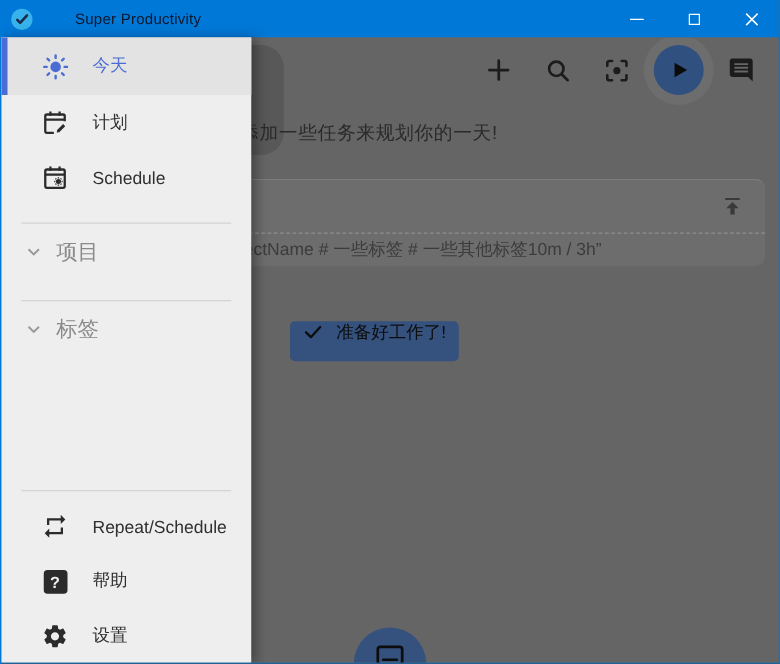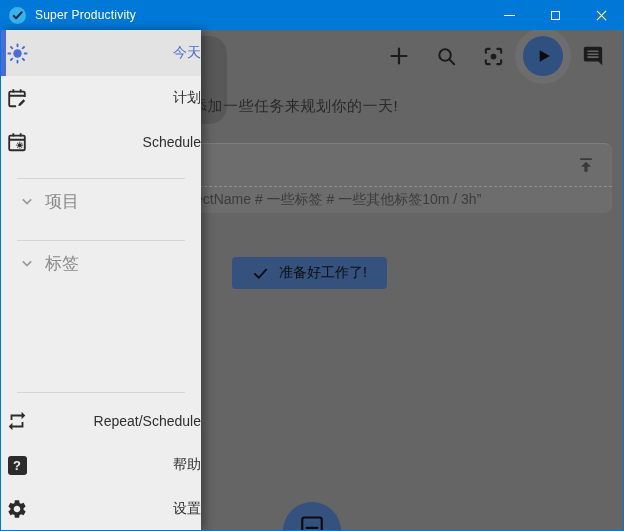--- a/index.html
+++ b/index.html
@@ -7,21 +7,21 @@
   body { font-family:"Liberation Sans","DejaVu Sans",sans-serif; }
 
   .window {
     width:624px; height:531px; position:relative; overflow:hidden;
     border:1px solid #0078d7; border-top:none; background:#656565;
   }
 
   
   .titlebar {
     height:30px; margin:-0px -1px 0 -1px; background:#0078d7;
-    display:flex; align-items:center; color:#ffffff;
+    display:flex; align-items:center; color:#0f172a;gap:25px;
   }
   .app-icon {
     width:17px; height:17px; border-radius:50%; background:#37b2ea;
     margin-left:9px; display:flex; align-items:center; justify-content:center;
     flex:0 0 auto;
   }
   .titlebar-title { font-size:12px; margin-left:9px; letter-spacing:.2px; }
   .win-controls { margin-left:auto; display:flex; height:30px; }
   .win-btn { width:46px; height:30px; display:flex; align-items:center; justify-content:center; }
   .glyph-min { width:11px; height:1px; background:#fff; }
@@ -30,23 +30,23 @@
   
   .app-body { display:flex; height:501px; position:relative; }
 
   
   .sidebar {
     width:200px; flex:0 0 200px; background:#eeeeee; z-index:3;
     display:flex; flex-direction:column;
     box-shadow:4px 0 9px rgba(0,0,0,.35);
   }
   .nav-item {
-    height:44px; display:flex; align-items:center; 
-    padding-left:4px; font-size:14px; color:#2f2f2f; cursor:pointer;
-    position:relative; flex:0 0 auto;justify-content:space-between;
+    height:44px; display:flex; align-items:center; gap:18px;
+    padding-left:31px; font-size:14px; color:#2f2f2f; cursor:pointer;
+    position:relative; flex:0 0 auto;
   }
   .nav-item .ico { width:24px; height:24px; flex:0 0 auto; display:flex; align-items:center; justify-content:center; color:#2b2b2b; }
   .nav-item.active { height:46px; background:#e3e3e3; color:#4a6cd4; }
   .nav-item.active .ico { color:#4a6cd4; }
   .nav-item.active::before {
     content:""; position:absolute; left:0; top:0; bottom:0; width:5px; background:#4a6cd4;
   }
   .divider { border-top:1px solid #d4d4d4; margin:0 16px; flex:0 0 auto; }
   .group-row {
     height:44px; display:flex; align-items:center; gap:8px;
@@ -86,21 +86,21 @@
     height:43px; display:flex; align-items:center; justify-content:flex-end;
     padding-right:16px; border-bottom:1px dashed #8f8f8f; color:#3a3a3a;
   }
   .add-task-hint-row {
     flex:1; display:flex; align-items:center; padding-left:26px;
     font-size:14px; color:#3c3c3c; white-space:nowrap;
   }
   .ready-btn {
     position:absolute; top:227px; left:31px; height:32px;
     background:#35517e; border:none; border-radius:4px;
-    display:flex; align-items:center; gap:10px; padding:0 20px;
+    display:flex; align-items:flex-start; gap:10px; padding:0 10px;
     font-size:14px; color:#0d0d0d; cursor:pointer;
     font-family:"Liberation Sans","DejaVu Sans",sans-serif;
   }
   .bottom-fab {
     position:absolute; left:82px; bottom:-29px; width:58px; height:58px;
     border-radius:50%; background:#35517e; display:flex; justify-content:center;
     color:#0c0c0c; cursor:pointer;
   }
   .bottom-fab svg { margin-top:9px; }
   svg { display:block; }

